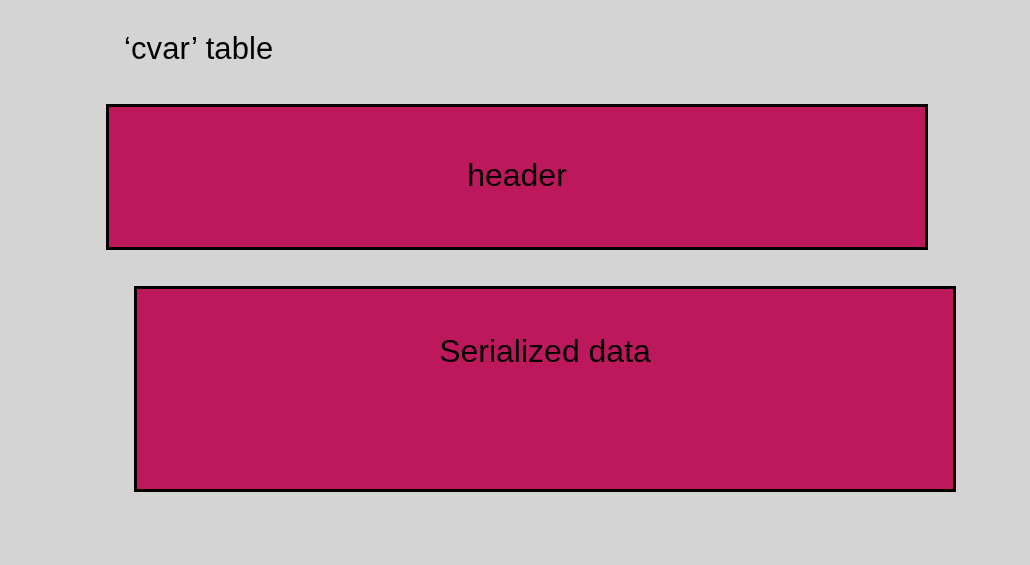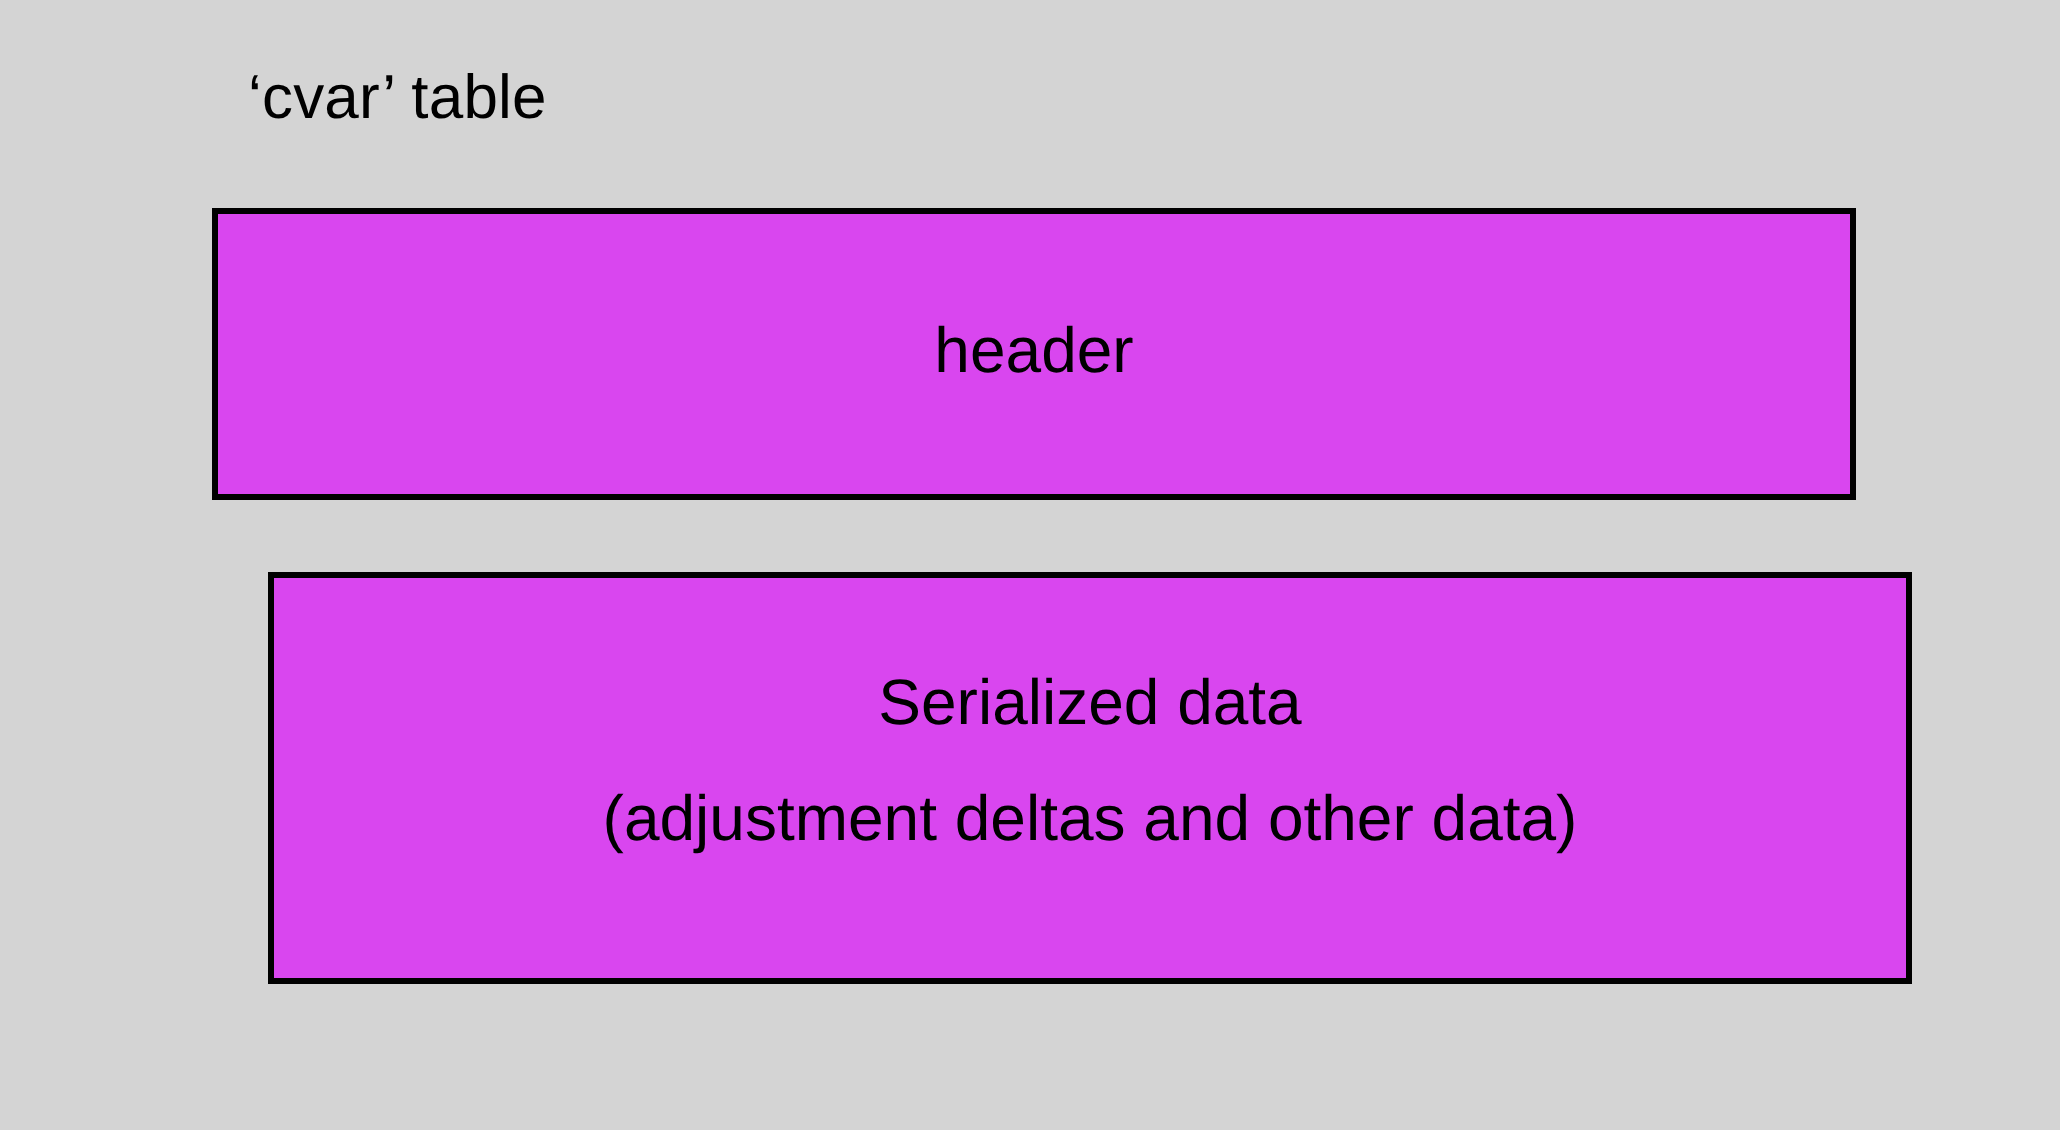--- a/index.html
+++ b/index.html
@@ -24,21 +24,21 @@
     left: 124px;
     top: 28px;
     font-size: 31px;
     line-height: 42px;
     color: #000000;
     white-space: nowrap;
     letter-spacing: 0.1px;
   }
   .block {
     position: absolute;
-    background: #d946ef;
+    background: #be185d;
     border: 3px solid #000000;
     box-sizing: border-box;
     display: flex;
     flex-direction: column;
     align-items: center;
   }
   .block-header {
     left: 106px;
     top: 104px;
     width: 822px;
@@ -69,16 +69,15 @@
 <div class="canvas">
 
   <div class="diagram-title">‘cvar’ table</div>
 
   <div class="block block-header">
     <div class="block-line">header</div>
   </div>
 
   <div class="block block-data">
     <div class="block-line">Serialized data</div>
-    <div class="block-line">(adjustment deltas and other data)</div>
   </div>
 
 </div>
 
 </body></html>

